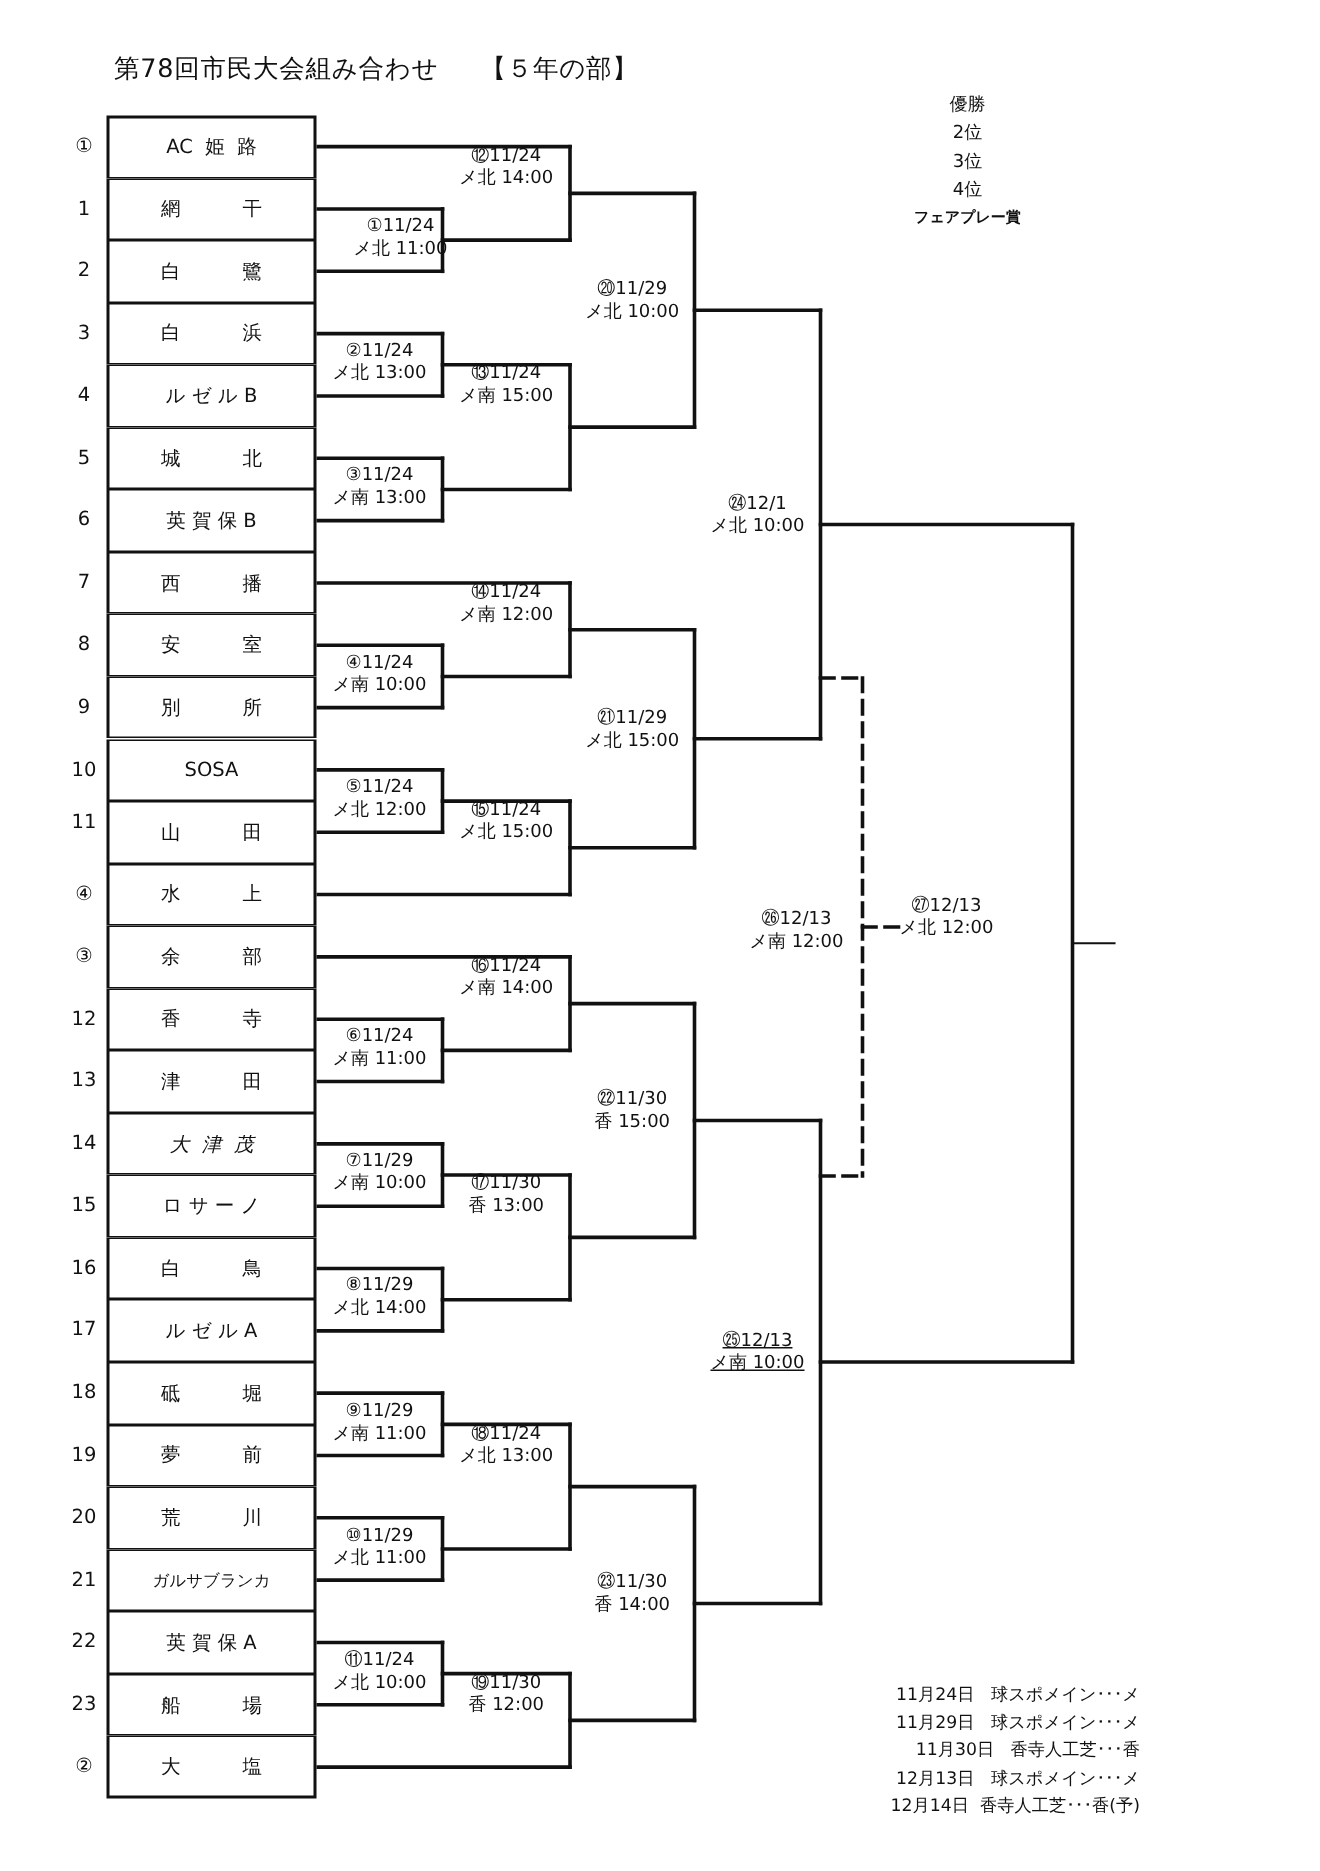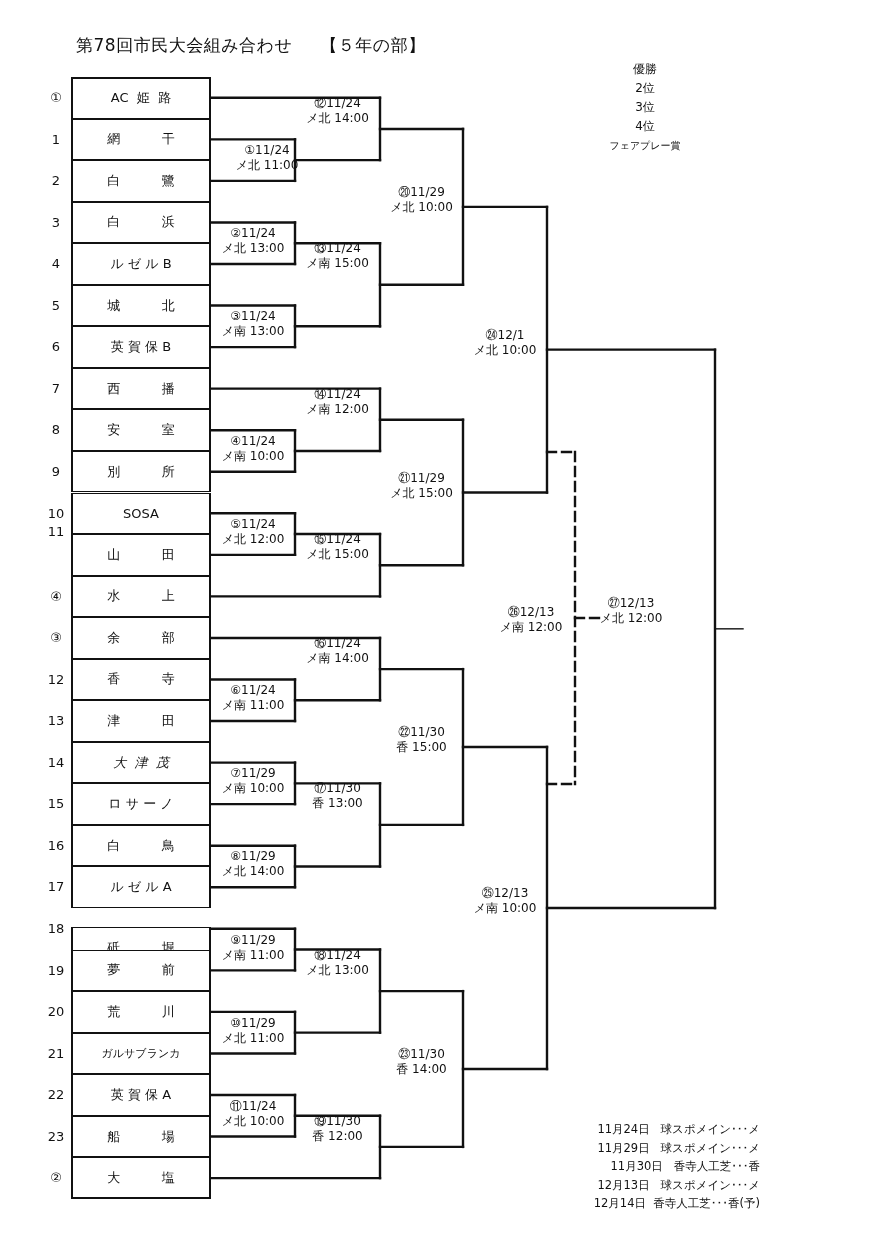--- a/index.html
+++ b/index.html
@@ -1,21 +1,21 @@
 <!DOCTYPE html>
 <html><head>
 <meta charset="utf-8">
 <style>
   html, body { margin: 0; padding: 0; background: #ffffff; }
   body { width: 880px; height: 1247px; position: relative; overflow: hidden;
          font-family: "DejaVu Sans", "Liberation Sans", sans-serif; color: #111; }
   .title { position: absolute; left: 76px; top: 34px; font-size: 17px; letter-spacing: 0.5px; white-space: nowrap; }
   .title .sub { margin-left: 28px; }
   .awards { position: absolute; left: 590px; top: 60px; width: 110px; text-align: center; font-size: 12px; line-height: 19px; }
-  .awards .fp { font-size: 10px; }
+  .awards .fp { font-size: 10px; font-weight: bold; }
   .seed { position: absolute; left: 0; width: 32px; text-align: center; font-size: 13px; height: 41.55px; line-height: 41.55px; }
   .team { position: absolute; left: 71px; width: 140px; height: 41.55px; box-sizing: border-box;
           border: 2px solid #111; border-top-width: 1.5px; border-bottom-width: 1.5px; display: flex; align-items: center; justify-content: center;
           font-size: 13px; background: #fff; }
   .team span { white-space: pre; }
   .team.small { font-size: 11px; }
   svg#bracket { position: absolute; left: 0; top: 0; }
   .mlabel { position: absolute; font-size: 12px; line-height: 15px; text-align: center; white-space: nowrap; transform: translateX(-50%); }
   .venues { position: absolute; left: 530px; top: 1120px; width: 230px; font-size: 11.5px; line-height: 18.5px; text-align: right; }
   .venues div { white-space: pre; }
@@ -175,21 +175,21 @@
     </div>
     <div class="team" style="top: 783.35px;">
       <span>ロ サ ー ノ</span>
     </div>
     <div class="team" style="top: 824.9px;">
       <span>白          鳥</span>
     </div>
     <div class="team" style="top: 866.45px;">
       <span>ル ゼ ル A</span>
     </div>
-    <div class="team" style="top: 908px; margin-top: 19px;">
+    <div class="team" style="top: 908px;">
       <span>砥          堀</span>
     </div>
     <div class="team" style="top: 949.55px;">
       <span>夢          前</span>
     </div>
     <div class="team" style="top: 991.1px;">
       <span>荒          川</span>
     </div>
     <div class="team small" style="top: 1032.65px;">
       <span>ガルサブランカ</span>
@@ -294,21 +294,21 @@
       <div>香 15:00</div>
     </div>
     <div class="mlabel" style="left: 421.5px; top: 1047.01px;">
       <div>㉓11/30</div>
       <div>香 14:00</div>
     </div>
     <div class="mlabel" style="left: 505px; top: 327.672px;">
       <div>㉔12/1</div>
       <div>メ北 10:00</div>
     </div>
-    <div class="mlabel" style="left: 505px; top: 886px;">
+    <div class="mlabel" style="left: 505px; top: 886px; text-decoration: underline;">
       <div>㉕12/13</div>
       <div>メ南 10:00</div>
     </div>
     <div class="mlabel" style="left: 631px; top: 595.836px;">
       <div>㉗12/13</div>
       <div>メ北 12:00</div>
     </div>
     <div class="mlabel" style="left: 531px; top: 605px;">
       <div>㉖12/13</div>
       <div>メ南 12:00</div>
@@ -327,21 +327,21 @@
 <div class="seed" style="top: 118.55px; left: 40px;">1</div>
 <div class="seed" style="top: 160.1px; left: 40px;">2</div>
 <div class="seed" style="top: 201.65px; left: 40px;">3</div>
 <div class="seed" style="top: 243.2px; left: 40px;">4</div>
 <div class="seed" style="top: 284.75px; left: 40px;">5</div>
 <div class="seed" style="top: 326.3px; left: 40px;">6</div>
 <div class="seed" style="top: 367.85px; left: 40px;">7</div>
 <div class="seed" style="top: 409.4px; left: 40px;">8</div>
 <div class="seed" style="top: 450.95px; left: 40px;">9</div>
 <div class="seed" style="top: 492.5px; left: 40px;">10</div>
-<div class="seed" style="top: 511px; left: 40px;">11</div>
+<div class="seed" style="top: 528px; left: 40px;">11</div>
 <div class="seed" style="top: 575.6px; left: 40px;">④</div>
 <div class="seed" style="top: 617.15px; left: 40px;">③</div>
 <div class="seed" style="top: 658.7px; left: 40px;">12</div>
 <div class="seed" style="top: 700.25px; left: 40px;">13</div>
 <div class="seed" style="top: 741.8px; left: 40px;">14</div>
 <div class="seed" style="top: 783.35px; left: 40px;">15</div>
 <div class="seed" style="top: 824.9px; left: 40px;">16</div>
 <div class="seed" style="top: 866.45px; left: 40px;">17</div>
 <div class="seed" style="top: 908px; left: 40px;">18</div>
 <div class="seed" style="top: 949.55px; left: 40px;">19</div>

